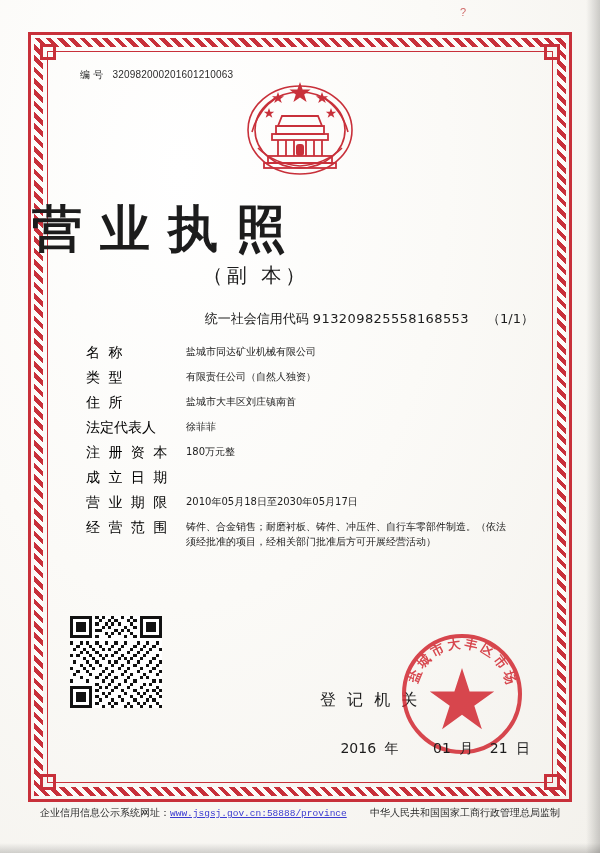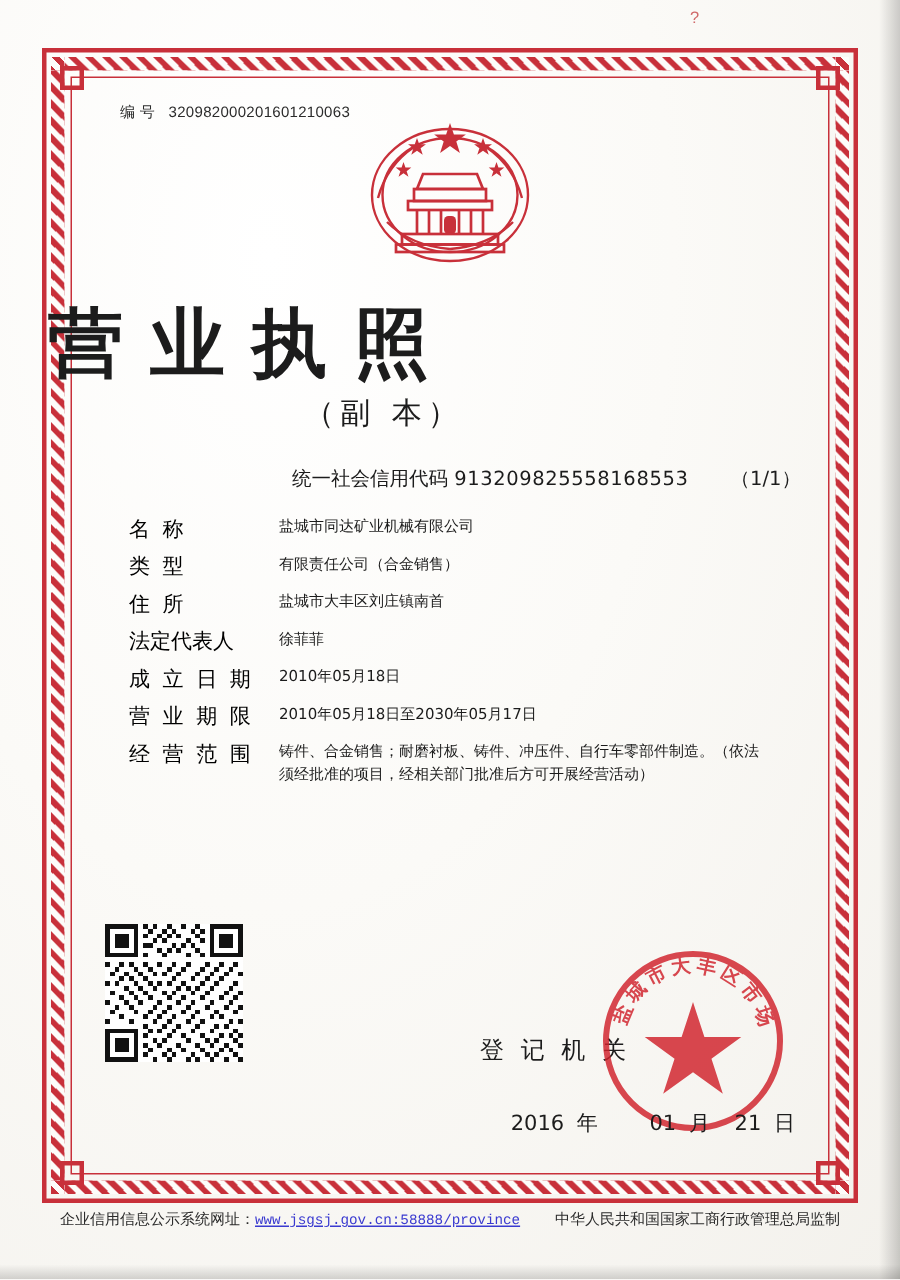--- a/index.html
+++ b/index.html
@@ -99,21 +99,21 @@
   
   #credit-line {
     position: absolute;
     right: 66px; top: 310px;
     font-family: "DejaVu Sans", sans-serif;
     font-size: 13px;
     color: #1c1c1c;
     white-space: nowrap;
   }
   #credit-line .code { letter-spacing: 0.4px; }
-  #credit-line .page { margin-left: 24px; }
+  #credit-line .page { margin-left: 14px; }
 
   
   #fields {
     position: absolute;
     left: 86px; top: 344px;
     width: 430px;
   }
   .field-row {
     display: flex;
     align-items: flex-start;
@@ -275,33 +275,36 @@
     <span class="page">（1/1）</span>
   </div>
 
   <div id="fields">
     <div class="field-row">
       <div class="field-label">名    称</div>
       <div class="field-value">盐城市同达矿业机械有限公司</div>
     </div>
     <div class="field-row">
       <div class="field-label">类    型</div>
-      <div class="field-value">有限责任公司（合金销售）</div>
+      <div class="field-value">有限责任公司（自然人独资）</div>
     </div>
     <div class="field-row">
       <div class="field-label">住    所</div>
       <div class="field-value">盐城市大丰区刘庄镇南首</div>
     </div>
     <div class="field-row">
       <div class="field-label">法定代表人</div>
       <div class="field-value">徐菲菲</div>
     </div>
     <div class="field-row">
+      <div class="field-label">注 册 资 本</div>
+      <div class="field-value">180万元整</div>
+    </div>
+    <div class="field-row">
       <div class="field-label">成 立 日 期</div>
-      <div class="field-value">2010年05月18日</div>
     </div>
     <div class="field-row">
       <div class="field-label">营 业 期 限</div>
       <div class="field-value">2010年05月18日至2030年05月17日</div>
     </div>
     <div class="field-row">
       <div class="field-label">经 营 范 围</div>
       <div class="field-value multiline">铸件、合金销售；耐磨衬板、铸件、冲压件、自行车零部件制造。（依法须经批准的项目，经相关部门批准后方可开展经营活动）</div>
     </div>
   </div>

